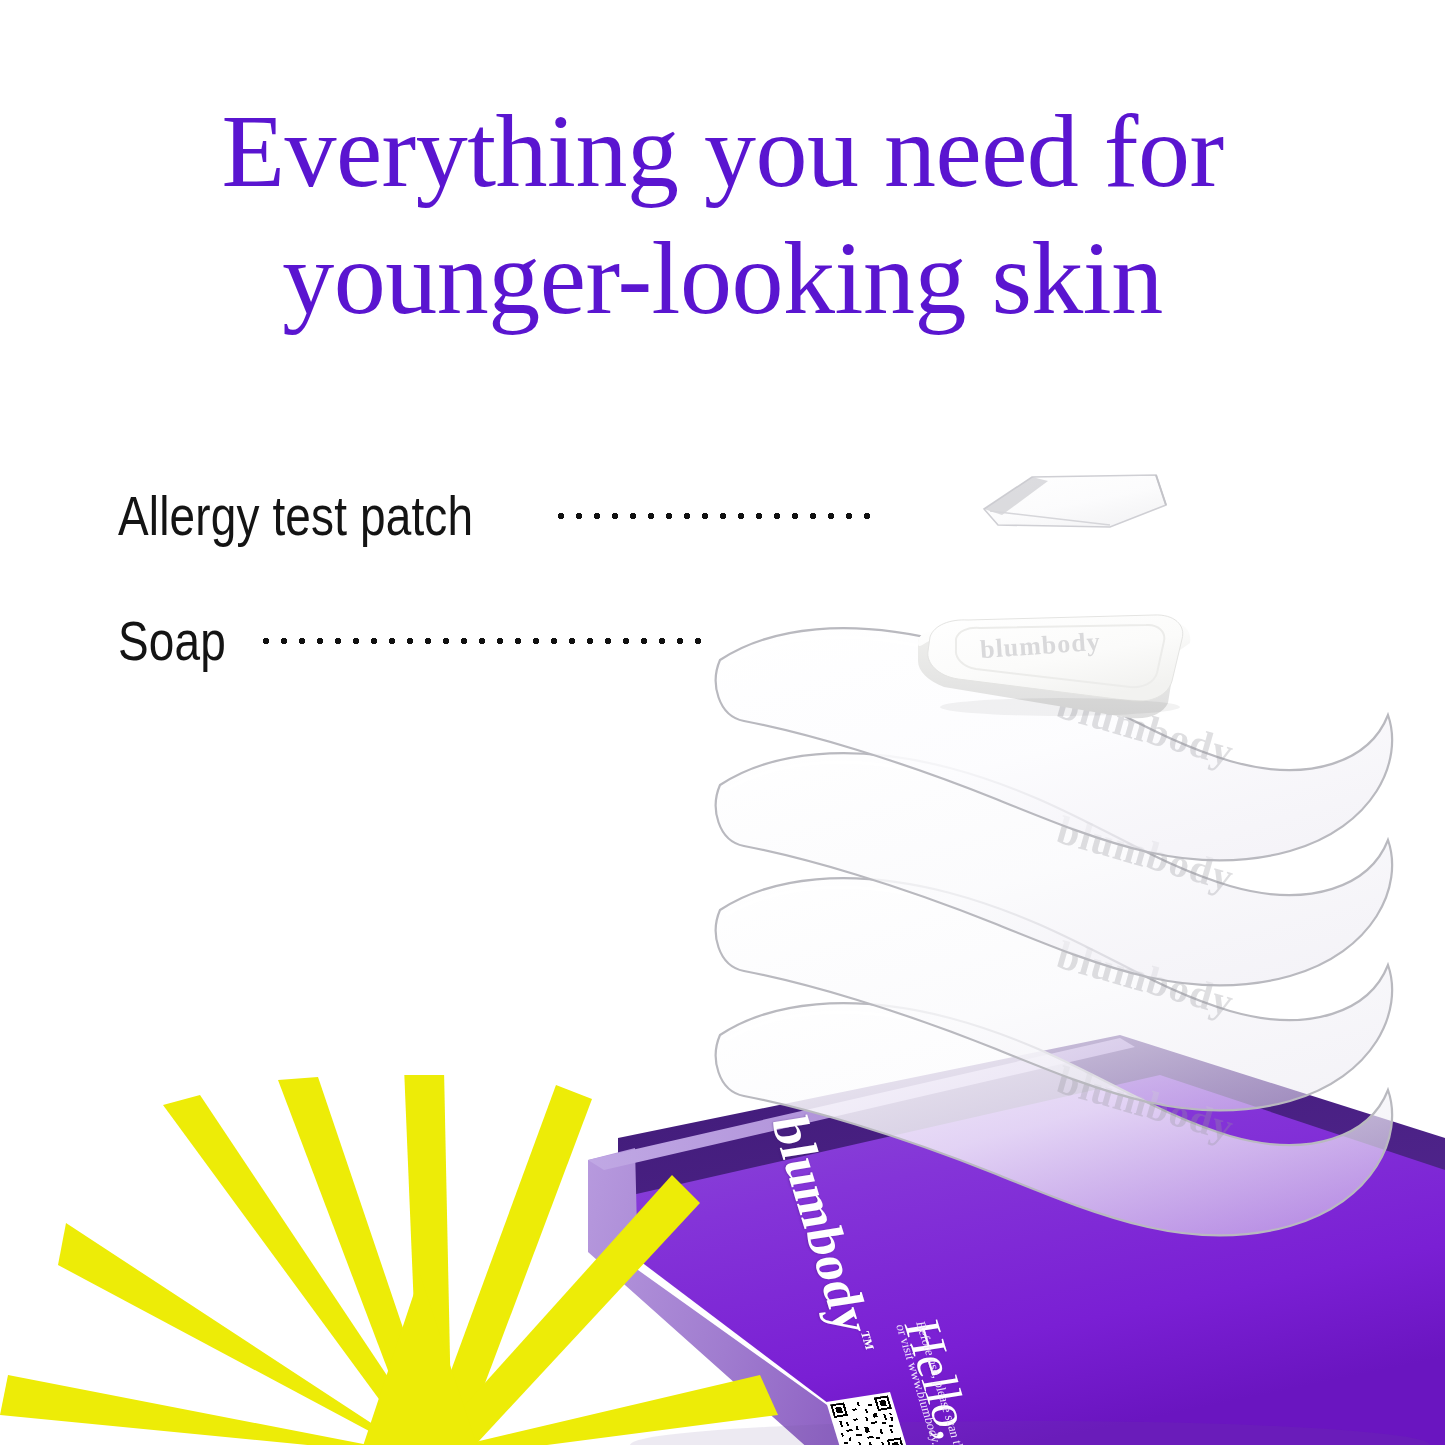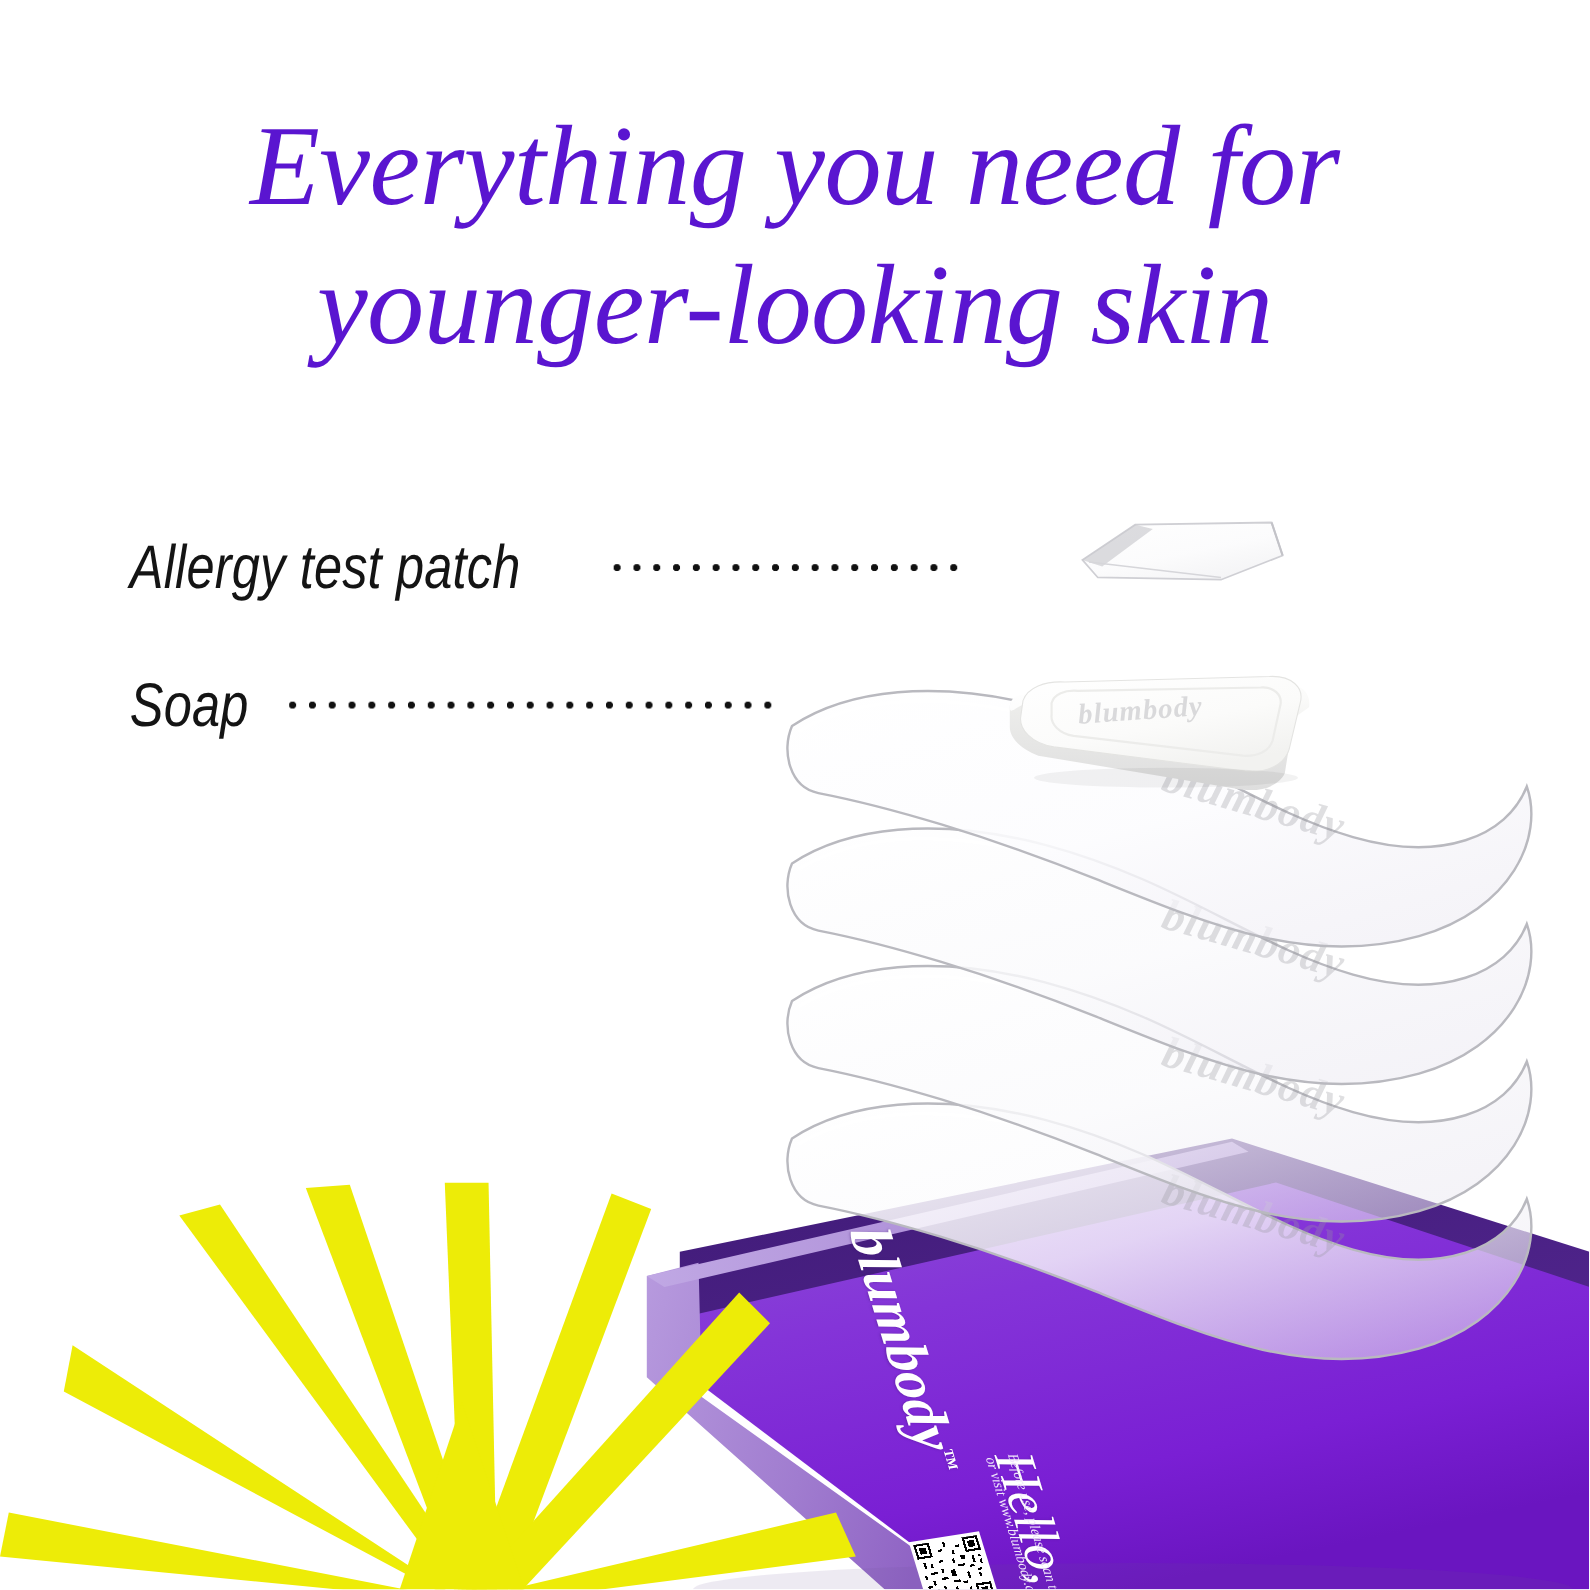--- a/index.html
+++ b/index.html
@@ -7,21 +7,20 @@
     padding: 0;
     background: #ffffff;
   }
   #canvas {
     position: relative;
     width: 1445px;
     height: 1445px;
     background: #ffffff;
     overflow: hidden;
     font-family: "Liberation Sans", sans-serif;
-    font-style: italic;
   }
 
   
   .headline {
     position: absolute;
     left: 0;
     top: 88px;
     width: 1445px;
     text-align: center;
     font-family: "Liberation Serif", serif;

